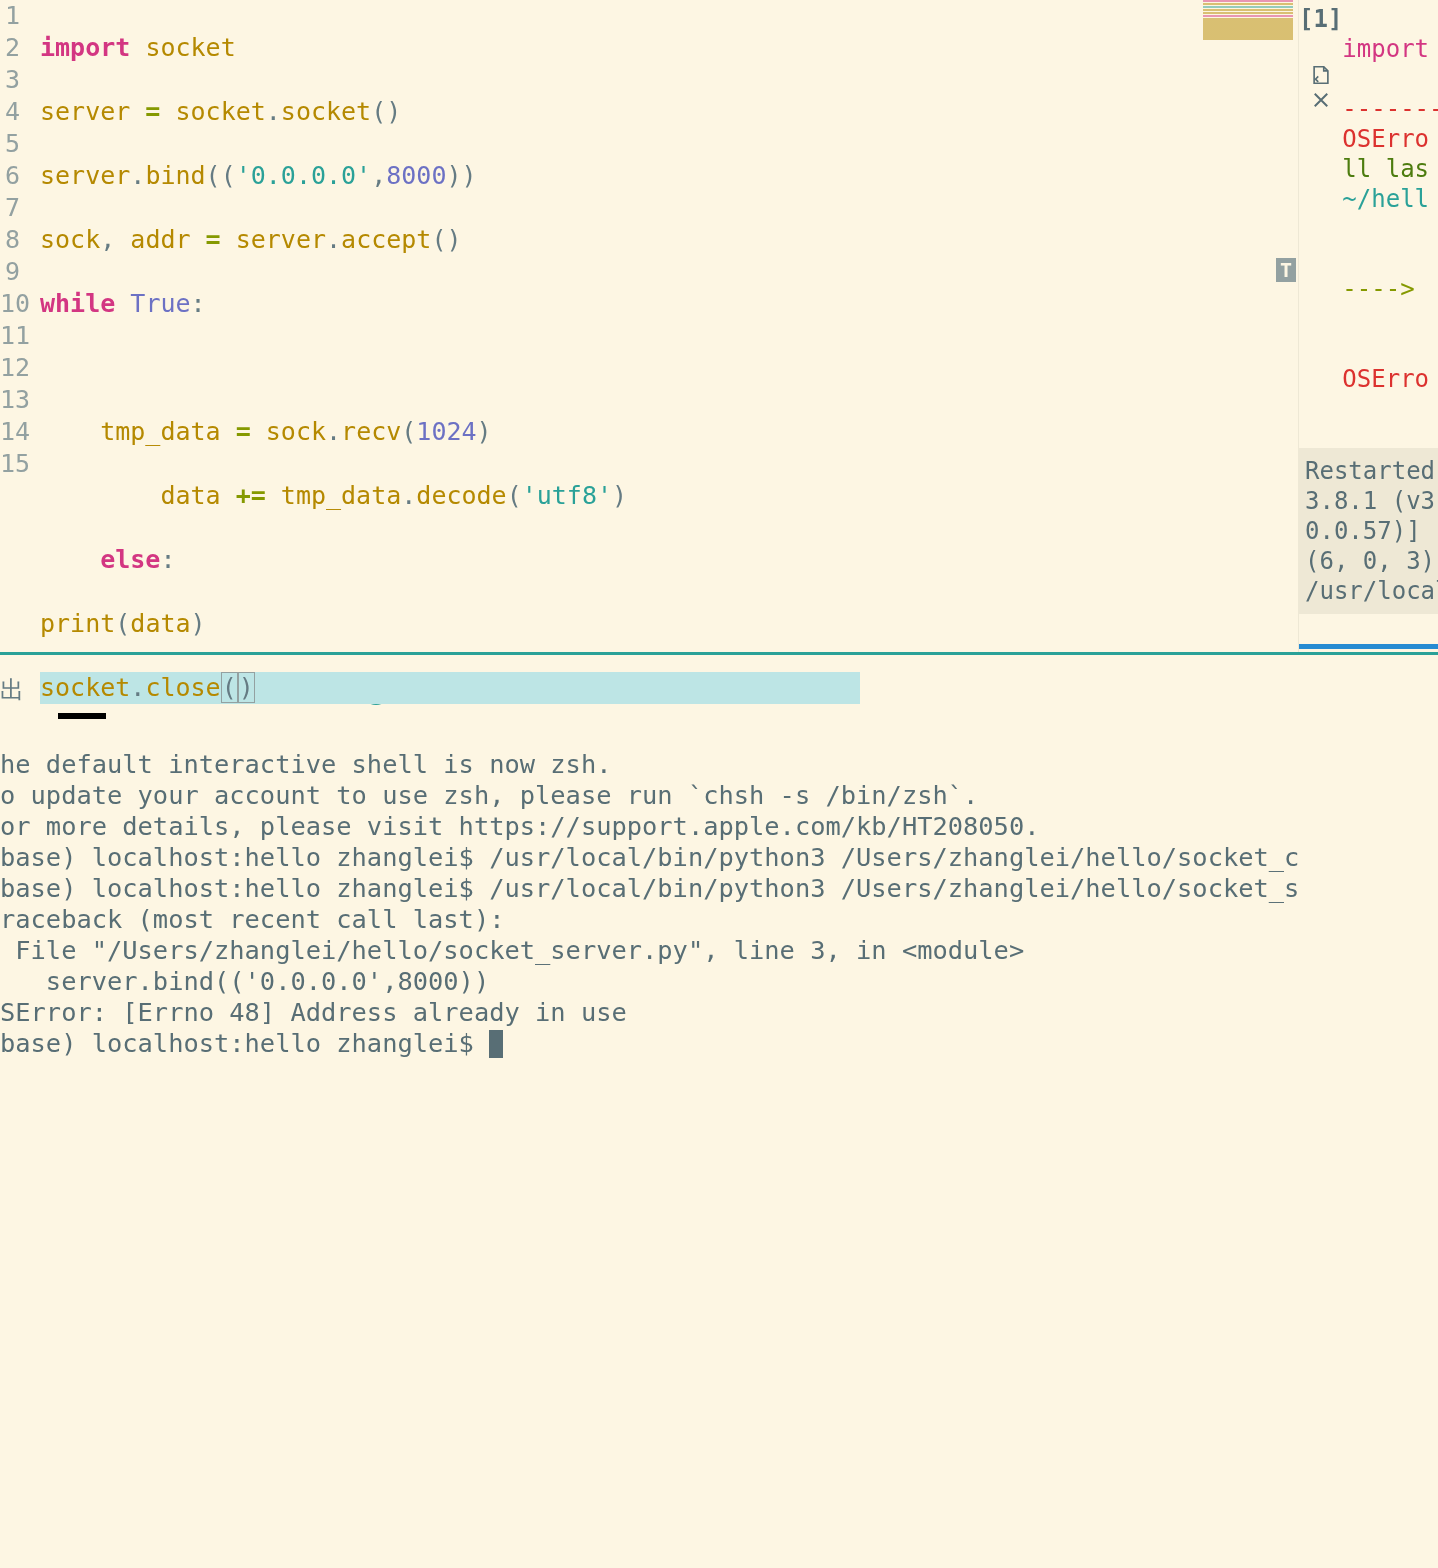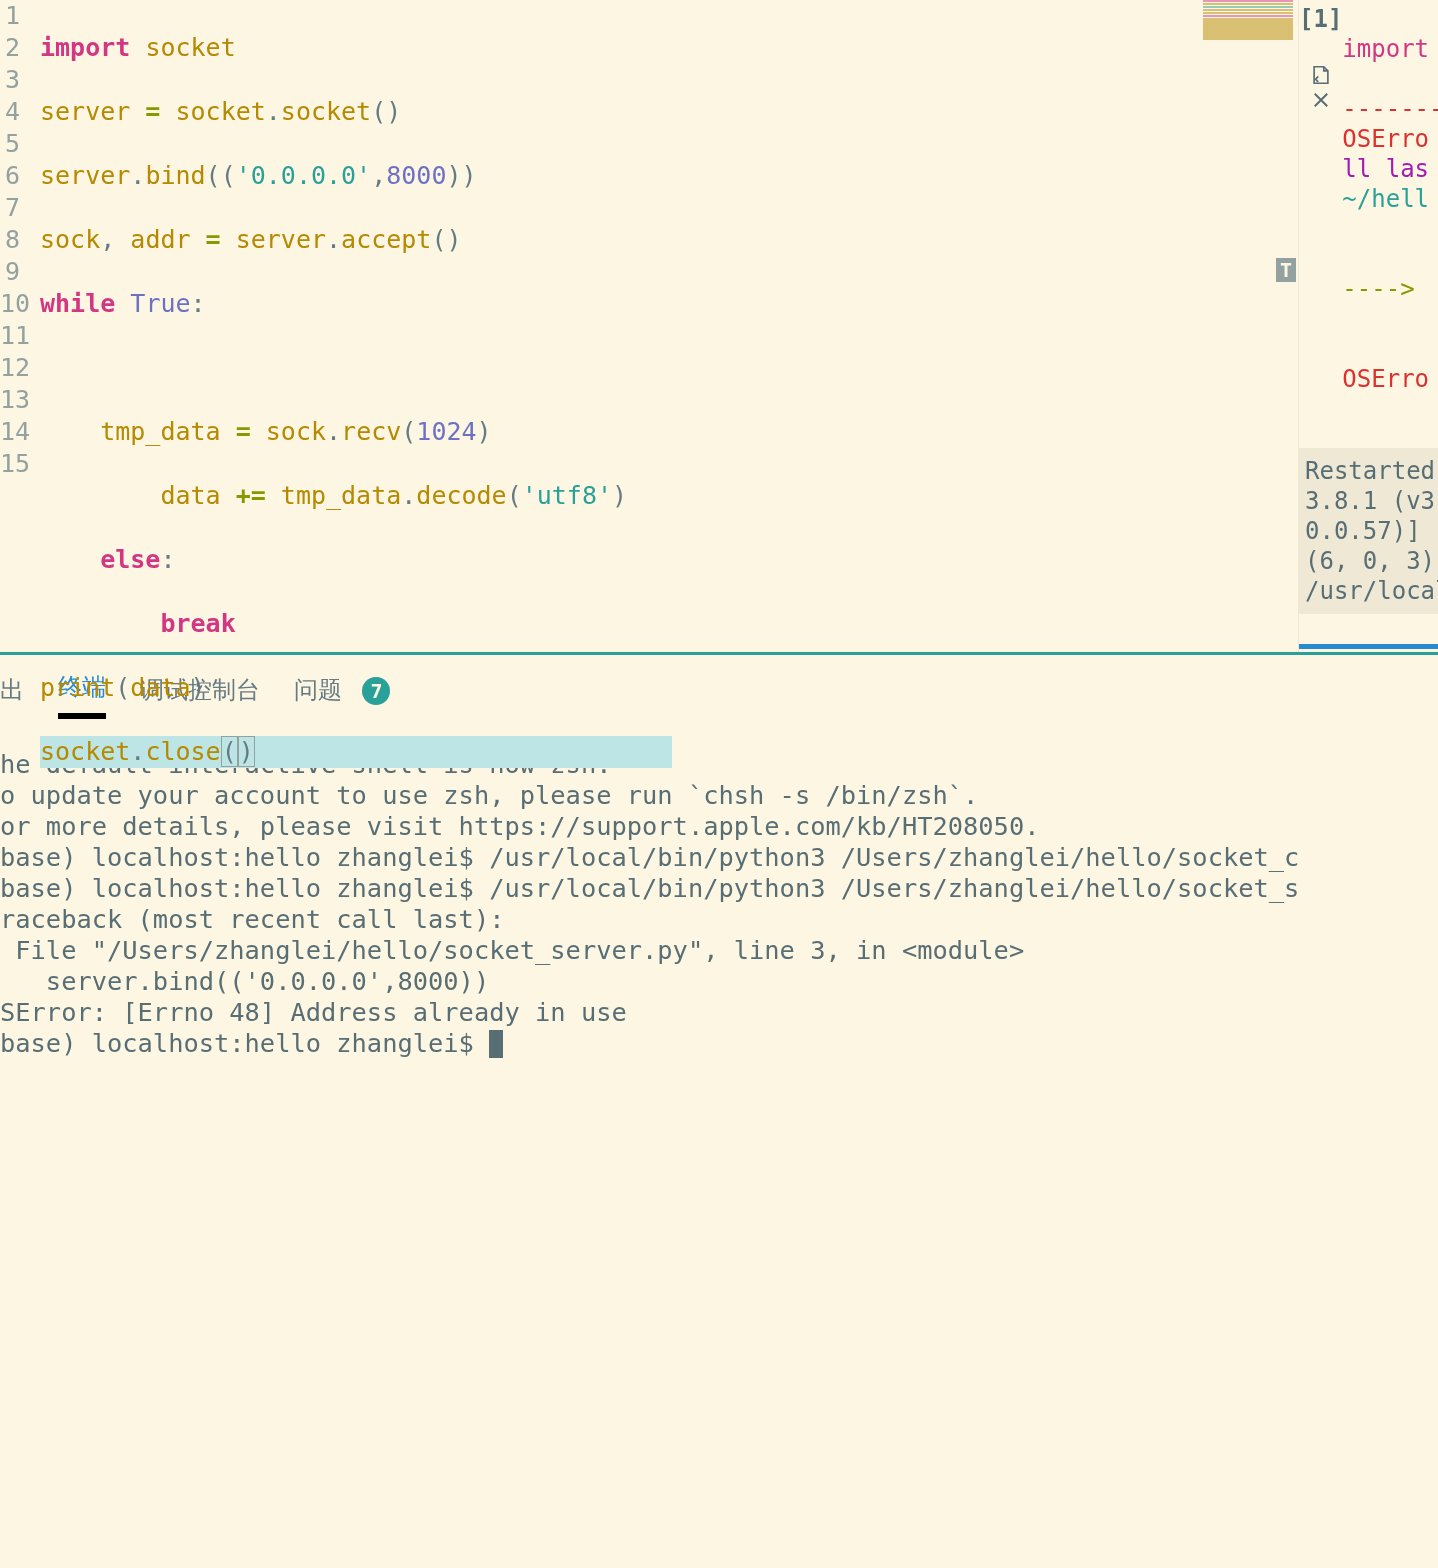--- a/index.html
+++ b/index.html
@@ -36,21 +36,21 @@
     flex: 1;
     font-size: 25px;
     line-height: 32px;
     white-space: pre;
     position: relative;
   }
   .code-line { position: relative; height: 32px; }
   .current-line {
     background: #bde5e5;
     display: inline-block;
-    width: 632px;
+    width: 820px;
   }
   .kw-import { color: #d33682; font-weight: bold; }
   .kw-control { color: #d33682; font-weight: bold; margin-top: 46px; }
   .ident { color: #b58900; }
   .func { color: #b58900; }
   .punct { color: #657b83; }
   .op { color: #859900; font-weight: bold; }
   .str { color: #2aa198; }
   .num { color: #6c71c4; }
   .bool { color: #6c71c4; }
@@ -124,21 +124,21 @@
     display: inline-block;
     vertical-align: top;
     font-size: 24px;
     line-height: 30px;
     padding-top: 4px;
     white-space: pre;
   }
   .err-red { color: #dc322f; }
   .ok-teal { color: #2aa198; }
   .ok-green { color: #859900; }
-  .plain { color: #a21caf; }
+  .plain { color: #4d7c0f; }
   .kernel-box {
     background: #eee8d5;
     color: #586e75;
     padding: 8px 6px;
     margin-top: 24px;
     font-size: 24px;
     line-height: 30px;
     white-space: pre;
   }
   .divider-blue {
@@ -227,21 +227,20 @@
     <div class="code-area">
 <div class="code-line"><span class="kw-import">import</span><span> </span><span class="ident">socket</span></div>
 <div class="code-line"><span class="ident">server </span><span class="op">=</span><span class="ident"> socket</span><span class="punct">.</span><span class="func">socket</span><span class="paren">()</span></div>
 <div class="code-line"><span class="ident">server</span><span class="punct">.</span><span class="func">bind</span><span class="paren">((</span><span class="str">'0.0.0.0'</span><span class="punct">,</span><span class="num">8000</span><span class="paren">))</span></div>
 <div class="code-line"><span class="ident">sock</span><span class="punct">, </span><span class="ident">addr </span><span class="op">=</span><span class="ident"> server</span><span class="punct">.</span><span class="func">accept</span><span class="paren">()</span></div>
 <div class="code-line"><span class="kw-control">while</span><span> </span><span class="bool">True</span><span class="punct">:</span></div>
 <div class="code-line"></div>
 <div class="code-line">    <span class="ident">tmp_data </span><span class="op">=</span><span class="ident"> sock</span><span class="punct">.</span><span class="func">recv</span><span class="paren">(</span><span class="num">1024</span><span class="paren">)</span></div>
 <div class="code-line">        <span class="ident">data </span><span class="op">+=</span><span class="ident"> tmp_data</span><span class="punct">.</span><span class="func">decode</span><span class="paren">(</span><span class="str">'utf8'</span><span class="paren">)</span></div>
 <div class="code-line">    <span class="kw-control">else</span><span class="punct">:</span></div>
-<div class="code-line">        <span class="kw-control">break</span></div>
 <div class="code-line"><span class="func">print</span><span class="paren">(</span><span class="ident">data</span><span class="paren">)</span></div>
 <div class="code-line current-line"><span class="ident">socket</span><span class="punct">.</span><span class="func">close</span><span class="paren paren-match">(</span><span class="paren paren-match">)</span></div>
     </div>
     <div class="minimap">
       <div class="minimap-code"></div>
     </div>
     <div class="trailing-ws-indicator">T</div>
   </div>
 
   <div class="right-pane">

